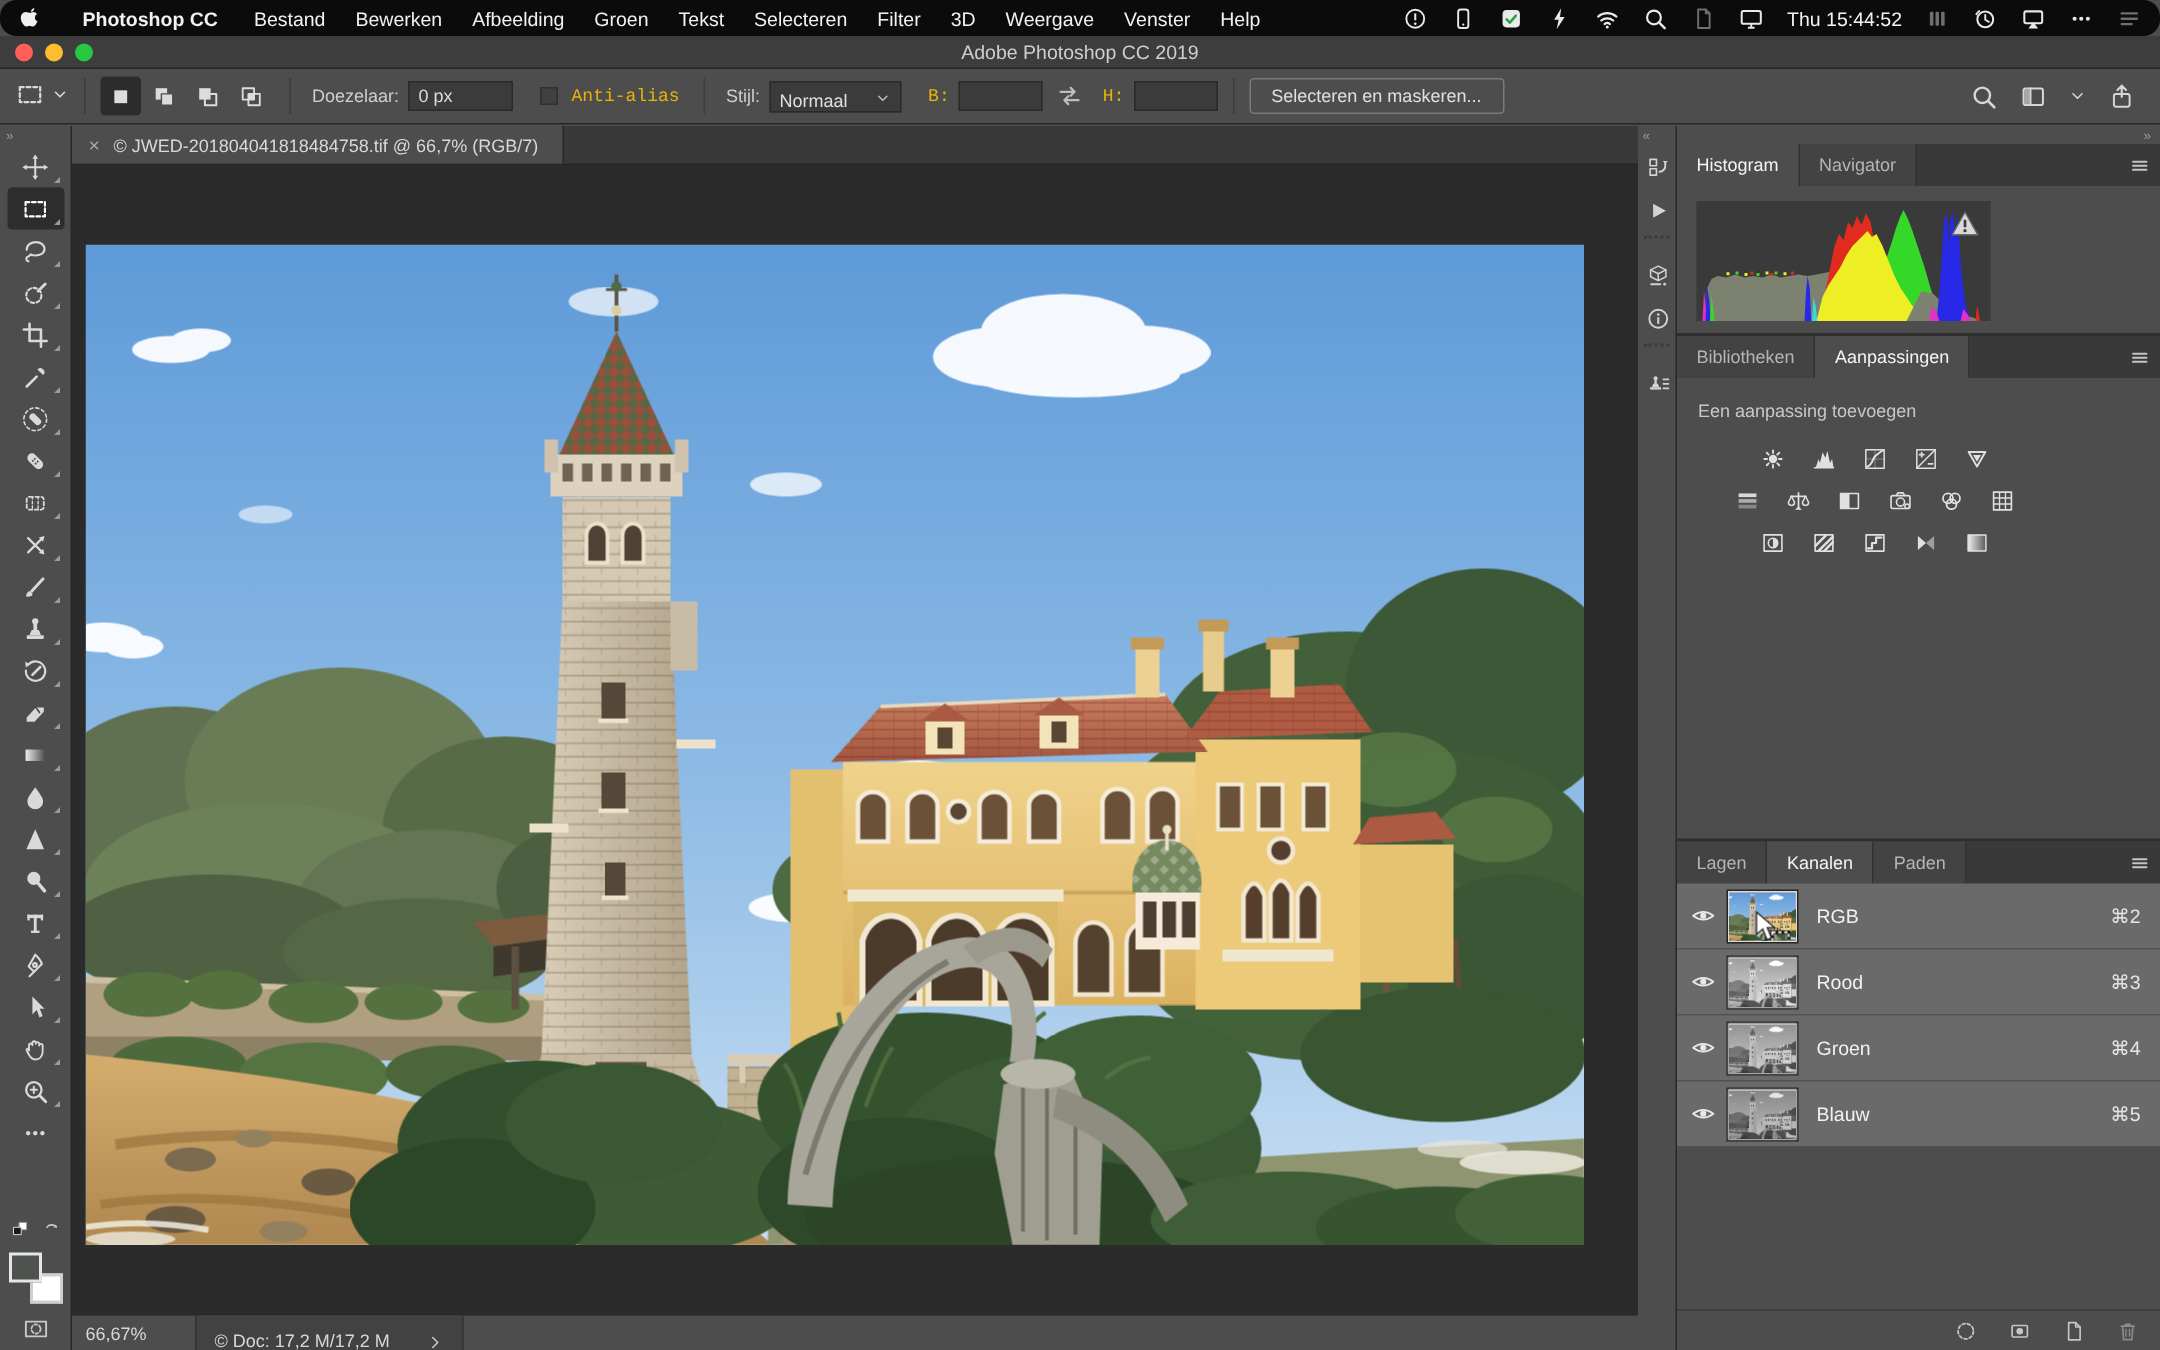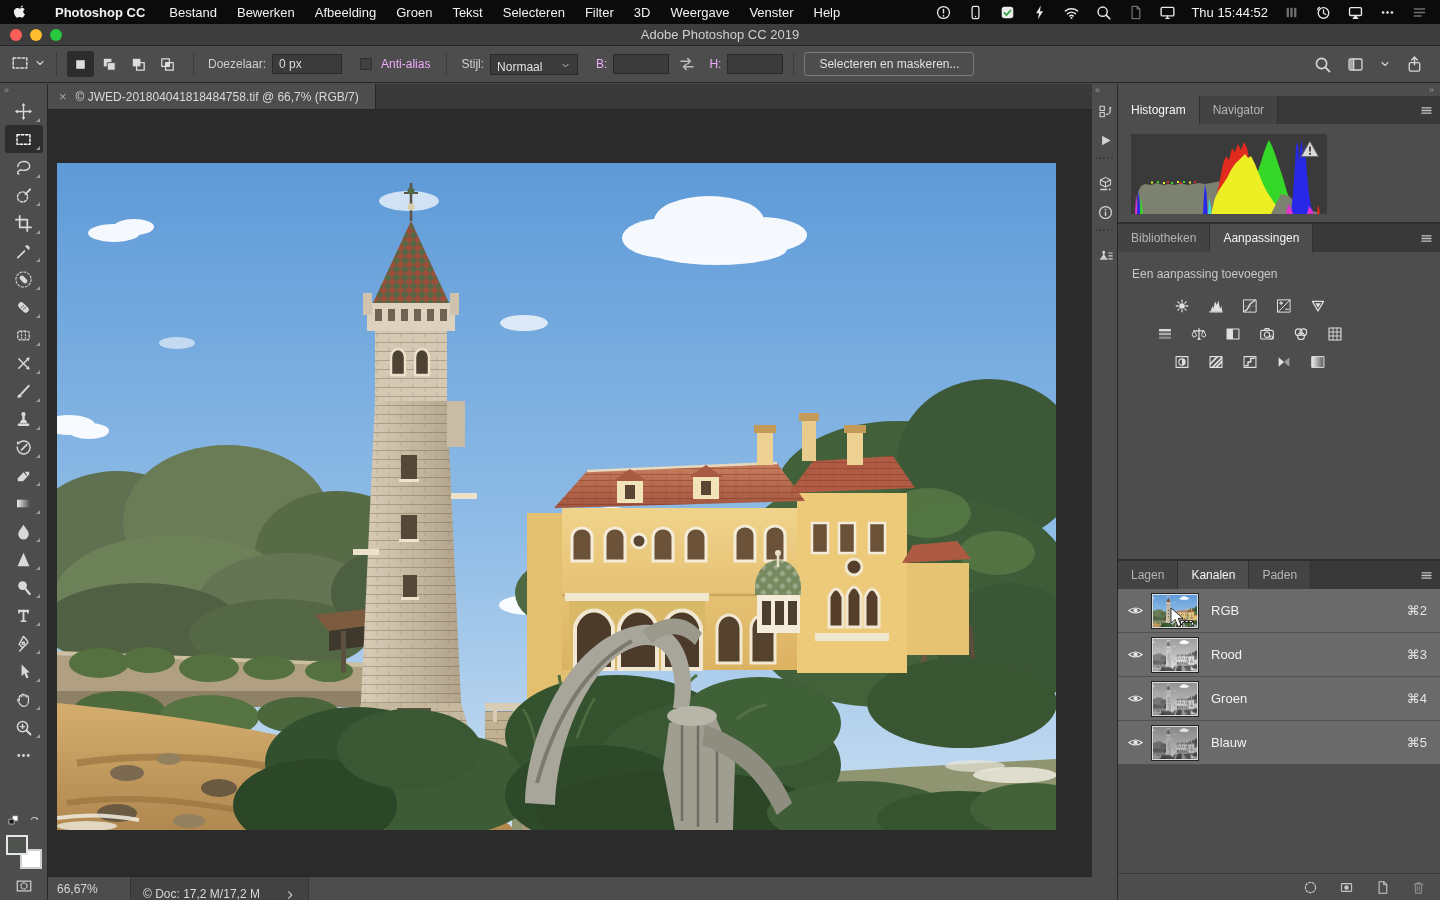--- a/index.html
+++ b/index.html
@@ -2,21 +2,21 @@
 <html><head>
 <meta charset="utf-8">
 <style>
   * { margin:0; padding:0; box-sizing:border-box; }
   html,body { width:1440px; height:900px; overflow:hidden; background:#4d4d4d;
               font-family:"Liberation Sans", sans-serif; }
   .app { position:relative; width:1440px; height:900px; }
 
   
   .menubar { position:absolute; top:0; left:0; width:100%; height:24px; background:#0b0b0b;
-             color:#f2f2f2; font-size:13px; display:flex; align-items:center; padding:0 12px; }
+             color:#f2f2f2; font-size:13px; display:flex; align-items:center; padding:0 12px;border-radius:11px; }
   .menubar .apple { width:17px; height:17px; display:flex; align-items:center; margin-right:16px; }
   .menubar .appname { font-weight:bold; margin-right:4px; }
   .menu-item { padding:0 10px; cursor:default; }
   .menubar-right { margin-left:auto; display:flex; align-items:center; gap:15px; }
   .status-icon { width:17px; height:17px; color:#e8e8e8; display:flex; align-items:center; }
   .status-icon.dim { color:#6f6f6f; }
   .clock { font-size:13px; color:#f2f2f2; white-space:nowrap; }
 
   
   .titlebar { position:absolute; top:24px; left:0; width:100%; height:22px; background:#3d3d3d;
@@ -31,21 +31,21 @@
                 color:#cfcfcf; padding-left:10px; }
   .opt-sep { width:1px; height:24px; background:#3c3c3c; margin:0 10px; }
   .toolpreset { display:flex; align-items:center; gap:4px; color:#d8d8d8; }
   .toolpreset svg { width:20px; height:20px; }
   .toolpreset .chev svg { width:12px; height:12px; }
   .mode-btn { width:27px; height:26px; display:flex; align-items:center; justify-content:center;
               color:#dcdcdc; border-radius:3px; margin-right:2px; }
   .mode-btn.active { background:#2c2c2c; }
   .mode-btn svg { width:19px; height:19px; }
   .opt-label { margin:0 6px 0 4px; color:#cfcfcf; }
-  .opt-label.dim, .dim-text { color:#f0abfc; }
+  .opt-label.dim, .dim-text { color:#eab308;font-family:Liberation Mono, monospace; }
   .opt-input { height:20px; background:#3b3b3b; border:1px solid #2a2a2a; color:#dcdcdc;
                font-size:12px; padding:0 6px; font-family:"Liberation Sans",sans-serif; }
   .opt-input.small { width:70px; }
   .opt-input.size { width:56px; }
   .checkbox { width:12px; height:12px; background:#414141; border:1px solid #303030; margin-right:5px; }
   .selectbox { height:21px; min-width:88px; background:#3b3b3b; border:1px solid #2a2a2a;
                display:flex; align-items:flex-end; justify-content:space-between; padding:0 6px; color:#e0e0e0; }
   .selectbox svg { width:11px; height:11px; color:#bdbdbd; }
   .swapicon { width:20px; height:20px; color:#bdbdbd; margin:0 8px; }
   .sm-button { height:24px; border:1px solid #7a7a7a; border-radius:3px; background:transparent;

